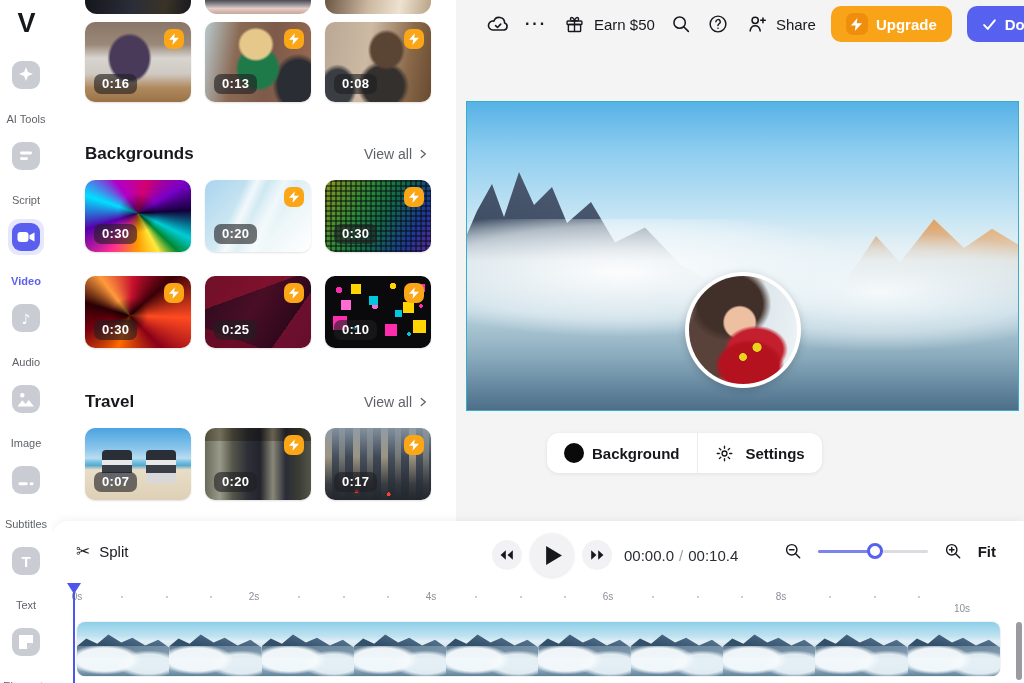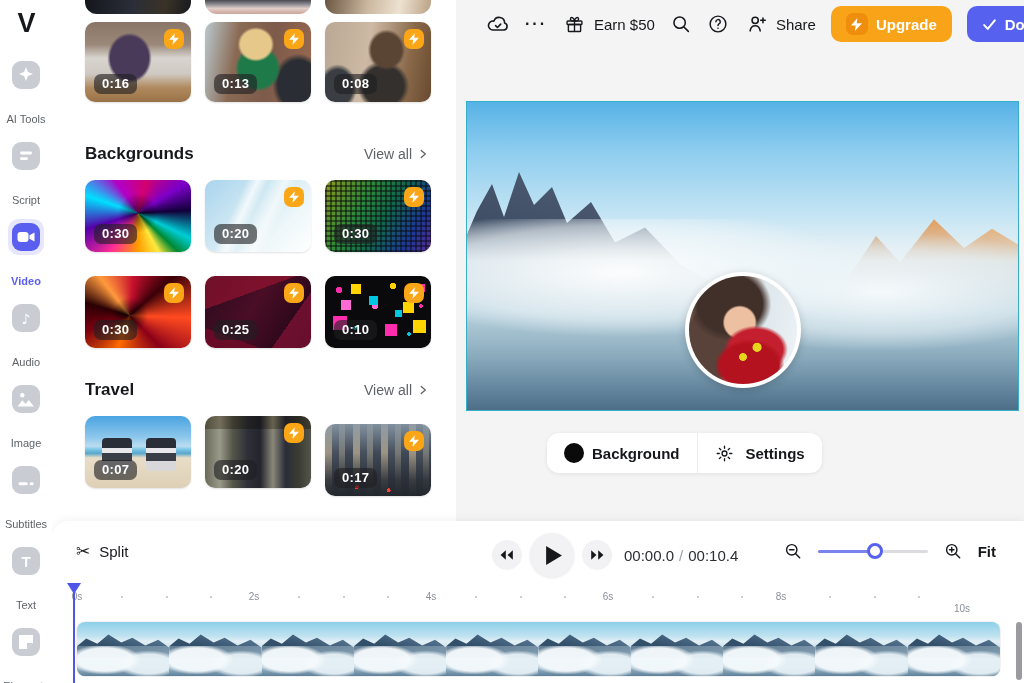--- a/index.html
+++ b/index.html
@@ -167,21 +167,21 @@
       #e8ddc8; }
   .art-beach::before, .art-beach::after { content:""; position:absolute; top:30%; width:30px; height:46%;
     background:linear-gradient(180deg, #2a2e36 0 30%, #e8e8ea 30% 45%, #3a3e46 45% 70%, #d8d8da 70%); border-radius:4px; }
   .art-beach::before { left:16%; } .art-beach::after { left:58%; }
   .art-airport { background:
       linear-gradient(90deg, #6a6a5a 0%, #9a9a8a 14%, #55564a 26%, #2e3038 40%, #23242e 52%, #8a8878 64%, #2a2c38 76%, #3a3c34 88%, #54544a 100%),
       linear-gradient(180deg, #c0b8a8 0 18%, transparent 18%); background-blend-mode:multiply; }
   .art-city { background:
       radial-gradient(circle 2px at 30% 88%, #ff3020 97%, transparent), radial-gradient(circle 2px at 60% 92%, #ff4030 97%, transparent),
       linear-gradient(180deg, rgba(138,154,168,.9) 0%, rgba(90,106,120,.4) 40%, rgba(42,48,56,.9) 78%, #23282e 100%),
-      repeating-linear-gradient(90deg, #c8b08a 0 7px, #3a3e4a 7px 14px, #8a8274 14px 20px, #2e3240 20px 28px); margin-top: 8px; }
+      repeating-linear-gradient(90deg, #c8b08a 0 7px, #3a3e4a 7px 14px, #8a8274 14px 20px, #2e3240 20px 28px); }
 </style>
 </head>
 <body>
 
 <div id="app">
 
   <div id="sidebar">
     <div class="logo">V</div>
     <div id="nav-items">
         <div class="nav-item">
@@ -353,21 +353,21 @@
           </div>
           <div class="thumb art-confetti">
             <span class="dur">0:10</span>
             <span class="bolt-badge">
               <svg width="10" height="12" viewBox="0 0 12 14" fill="#fff">
                 <polygon points="7,0 0,8 5,8 4.2,14 12,5.5 6.2,5.5"></polygon>
               </svg>
             </span>
           </div>
         </div>
-        <div class="sec-head" style="margin: 32px 0px 16px;">
+        <div class="sec-head" style="margin: 44px 0px 16px;">
           <span class="sec-title">Travel</span>
           <span class="view-all">View all<span style="display:flex;">
               <svg width="14" height="14" viewBox="0 0 24 24" fill="none" stroke="#5f6368" stroke-width="2.2" stroke-linecap="round" stroke-linejoin="round">
                 <polyline points="9,6 16,12 9,18"></polyline>
               </svg>
             </span></span>
         </div>
         <div class="thumb-grid">
           <div class="thumb art-beach">
             <span class="dur">0:07</span>

